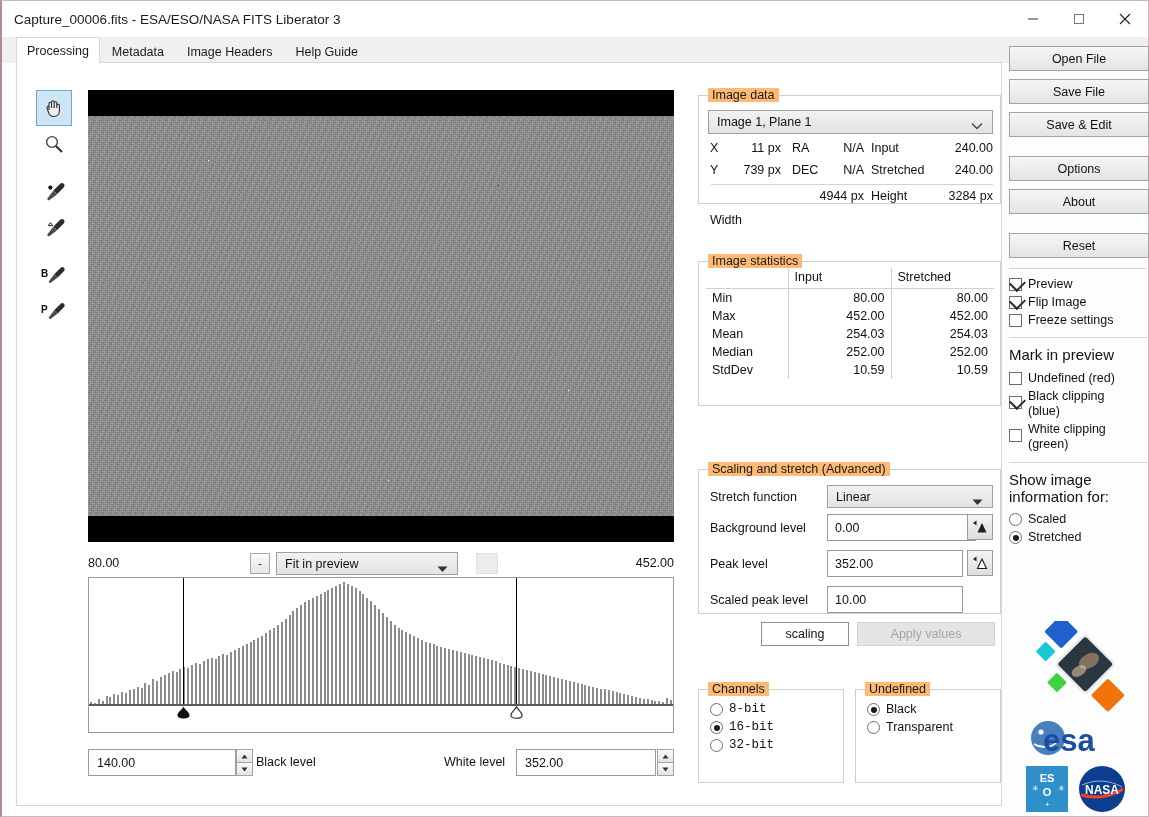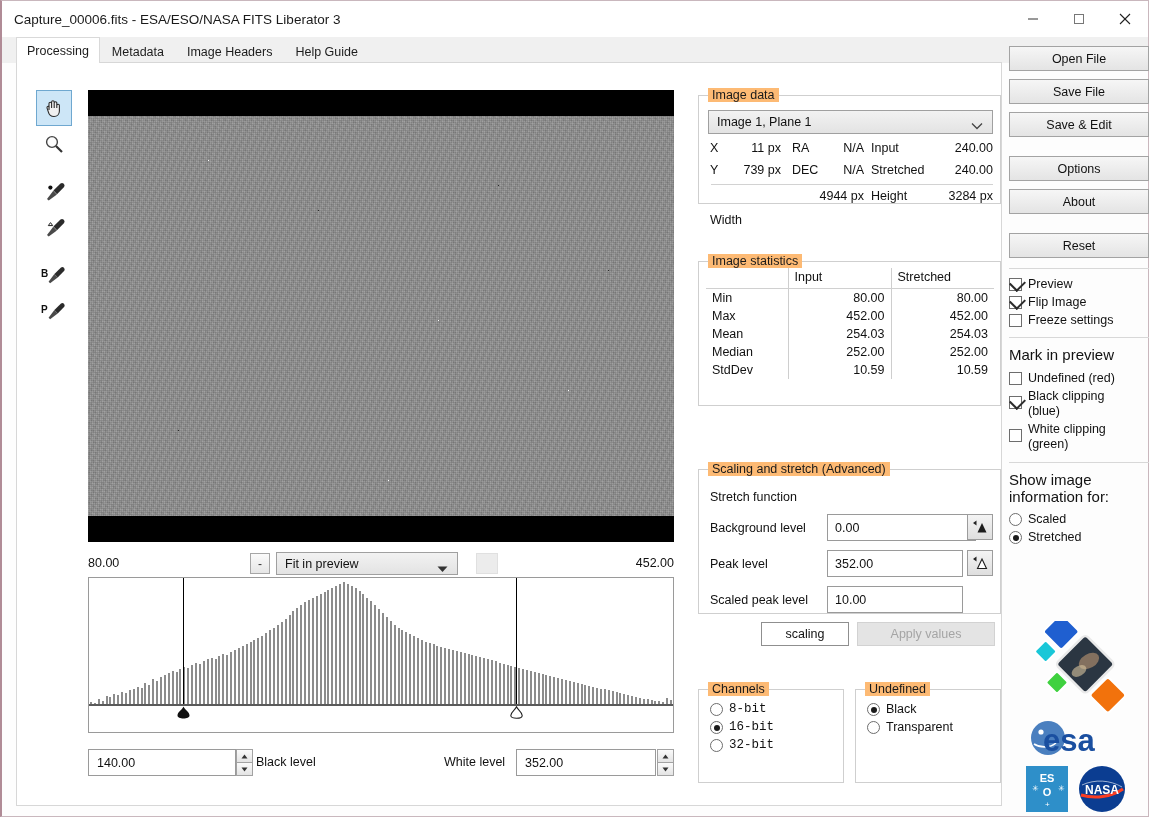--- a/index.html
+++ b/index.html
@@ -616,20 +616,28 @@
             </tr>
           </tbody>
         </table>
       </div>
     </div>
 
     <div class="group" id="grp-scaling">
       <div class="legend">Scaling and stretch (Advanced)</div>
 
       <div class="lbl" style="left:11px;top:20px;">Stretch function</div>
+      <div class="combo" style="left:128px;top:15px;width:166px;height:23px;">
+        <span>Linear</span>
+        <span class="arrow" style="top:9px;">
+          <svg width="11" height="7" viewBox="0 0 11 7">
+              <path d="M0.5 0.5L5.5 6 10.5 0.5z" fill="#333"></path>
+            </svg>
+        </span>
+      </div>
 
       <div class="lbl" style="left:11px;top:51px;">Background level</div>
       <div class="txtfield" style="left:128px;top:44px;width:149px;height:27px;">
         <span>0.00</span>
       </div>
       <div class="pickbtn" style="left:268px;top:44px;">
         <svg width="17" height="15" viewBox="0 0 17 15">
           <path d="M1 3L4.5 0.5V5.5z" fill="#222"></path>
           <path d="M5.5 12.5L10 3l4.5 9.5z" fill="#1d1d1d"></path>
         </svg>

